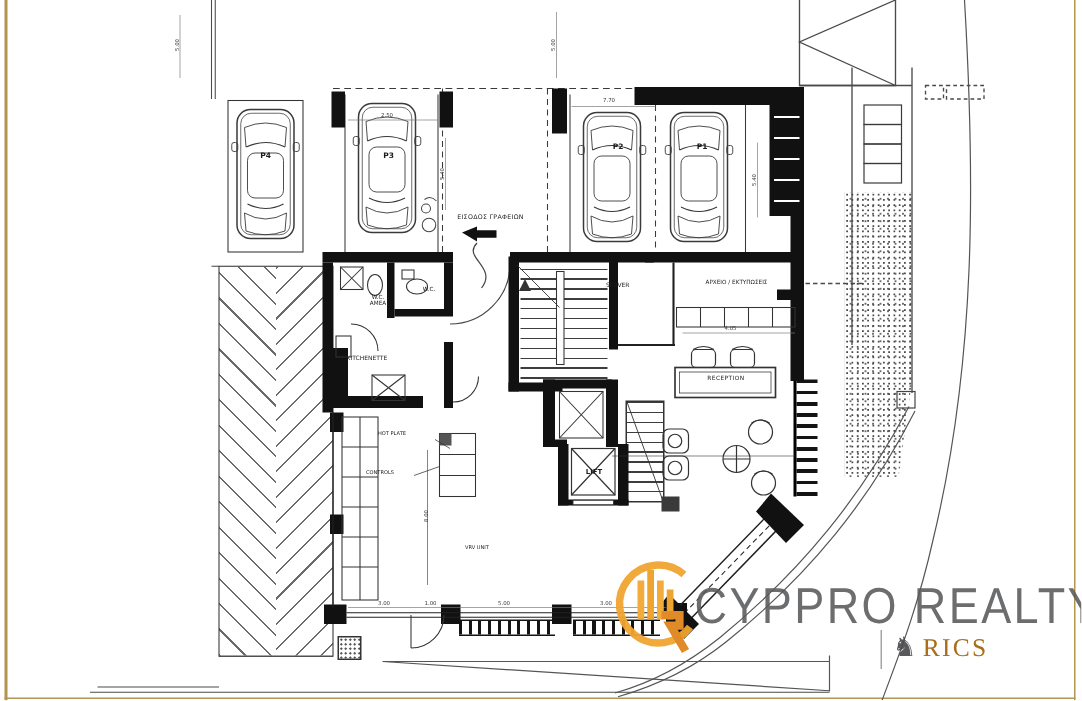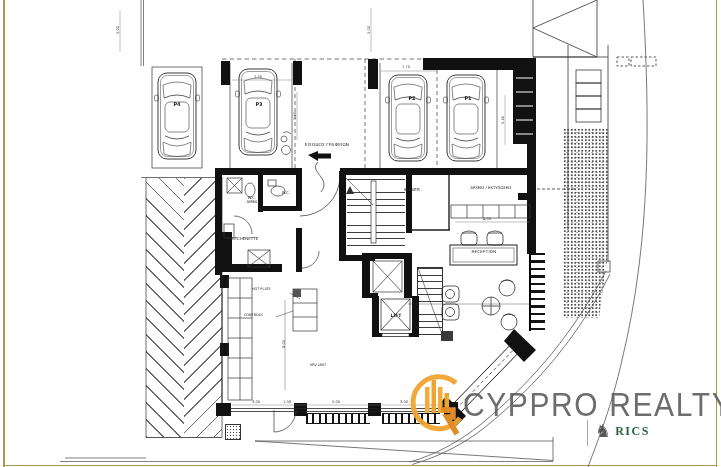--- a/index.html
+++ b/index.html
@@ -22,22 +22,22 @@
        background-size:3.5px 3.5px,5px 5px;background-position:0 0,1.5px 2px;
        outline:.5px solid #777;}
   .stipple{background-image:radial-gradient(#444 .7px,transparent .8px);background-size:3px 3px;border:.6px solid #333;}
   
   .brandname{position:absolute;color:#58595b;font-family:"Liberation Sans",sans-serif;
              font-weight:400;font-size:30px;letter-spacing:1.6px;opacity:.88;
              transform:scaleY(1.12);transform-origin:left top;white-space:nowrap;}
   .byline{position:absolute;color:#4b4c4e;font-family:"Liberation Sans",sans-serif;
           font-weight:bold;font-size:11px;white-space:nowrap;opacity:.92;}
   .ricswrap{position:absolute;display:flex;align-items:center;gap:4px;opacity:.92;}
-  .ricstext{color:#14532d;font-family:"Liberation Serif",serif;font-weight:bold;
-            font-size:12px;letter-spacing:1.5px;}
+  .ricstext{color:#a16207;font-family:"Liberation Serif",serif;font-weight:normal;
+            font-size:17px;letter-spacing:1.5px;}
   .ricsglyph{color:#4b4c4e;font-size:18px;line-height:1;}
   .logodivider{position:absolute;width:1px;height:26px;background:#9a9a9c;opacity:.9;}
 </style>
 </head>
 <body>
 
 <div id="stage">
 
   <div class="abs goldline" style="left:3px;top:0;width:1.5px;height:467px;"></div>
   <div class="abs goldline" style="left:715.5px;top:0;width:1.5px;height:467px;"></div>

